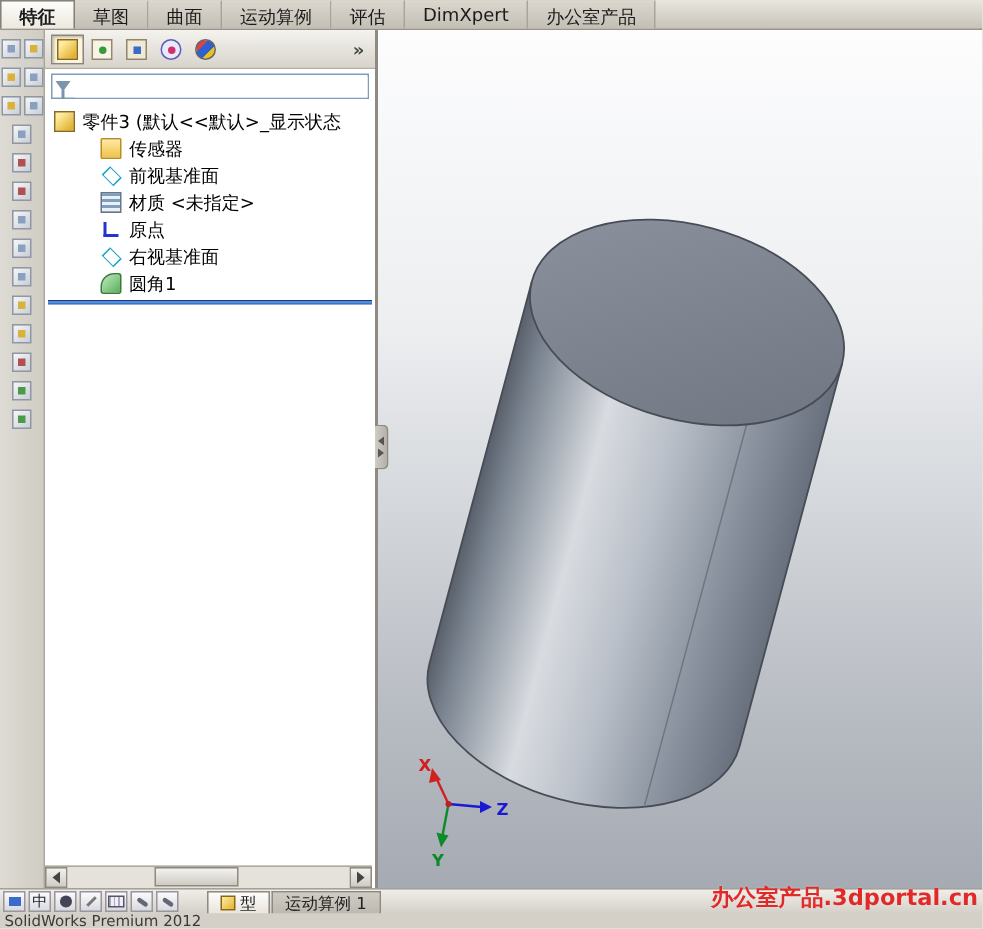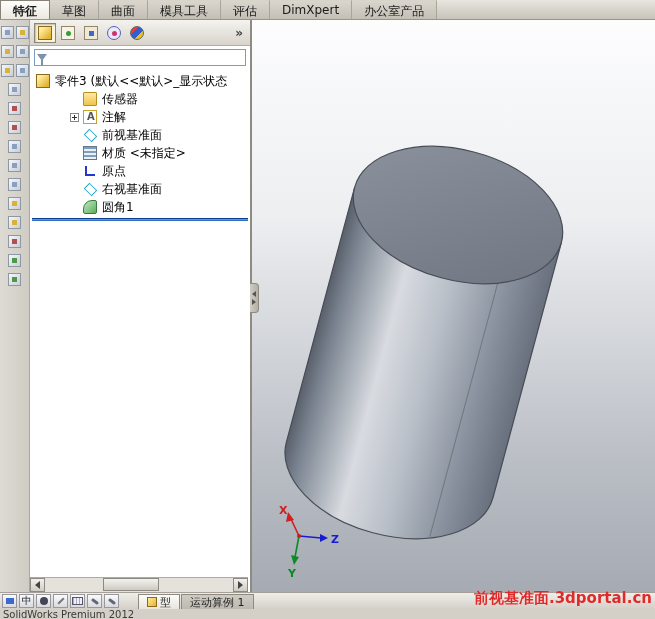--- a/index.html
+++ b/index.html
@@ -49,21 +49,21 @@
   .filter-row { display:flex; align-items:center; padding:3px 4px 3px 4px; }
   .filter-box { flex:1; display:flex; align-items:center; border:1px solid #7f9db9; background:#fff; height:17px; padding-left:2px; }
   .funnel { width:0; height:0; border-left:5px solid transparent; border-right:5px solid transparent;
             border-top:7px solid #7c93ad; position:relative; margin-right:3px; }
   .funnel::after { content:""; position:absolute; left:-1px; top:-1px; width:2px; height:6px; background:#7c93ad; }
   .filter-input { flex:1; border:none; outline:none; height:14px; font-size:11px; font-family:inherit; }
 
   .tree { padding:3px 0 0 0; }
   .trow { display:flex; align-items:center; height:18px; white-space:nowrap; cursor:default; }
   .trow.root { padding-left:6px;align-items:center; }
-  .trow.child { padding-left:40px; }
+  .trow.child { padding-left:24px; }
   .plusbox { width:9px; height:9px; border:1px solid #888; background:#fff; margin-right:4px;
              position:relative; flex:0 0 9px; }
   .plusbox::before { content:""; position:absolute; left:1px; top:3px; width:5px; height:1px; background:#333; }
   .plusbox::after  { content:""; position:absolute; left:3px; top:1px; width:1px; height:5px; background:#333; }
   .plusbox.none { visibility:hidden; }
   .ticon { width:14px; height:14px; display:inline-block; margin-right:5px; position:relative; flex:0 0 14px; }
   .ticon[data-icon="part-icon"] { background:linear-gradient(135deg,#ffec9e 20%,#e2b233 85%); border:1px solid #8a6a1a; }
   .ticon[data-icon="sensors-icon"] { background:linear-gradient(#ffe9a8,#efc34a); border:1px solid #b8901f; border-radius:1px; }
   .ticon[data-icon="annotations-icon"] { background:#fff; border:1px solid #c9a227; }
   .ticon[data-icon="annotations-icon"]::before { content:"A"; position:absolute; left:3px; top:0px; font-size:10px; font-weight:bold; color:#555; }
@@ -129,21 +129,21 @@
 </style>
 </head>
 <body>
 
 <div id="app">
 
   <div class="tabbar">
     <div class="tab active">特征</div>
     <div class="tab">草图</div>
     <div class="tab">曲面</div>
-    <div class="tab">模具工具</div>
+    <div class="tab">运动算例</div>
     <div class="tab">评估</div>
     <div class="tab">DimXpert</div>
     <div class="tab">办公室产品</div>
   </div>
 
   <div class="leftstrip">
     <div class="lt-row">
         <span class="lt-ico"></span>
         <span class="lt-ico c2"></span>
       </div>
@@ -220,25 +220,20 @@
 
     <div class="tree">
       <div class="trow root">
         <span class="ticon" data-icon="part-icon"></span>
         <span class="tlabel">零件3 (默认&lt;&lt;默认&gt;_显示状态</span>
       </div>
       <div class="trow child">
         <span class="plusbox none"></span>
         <span class="ticon" data-icon="sensors-icon"></span>
         <span class="tlabel">传感器</span>
-      </div>
-      <div class="trow child">
-        <span class="plusbox"></span>
-        <span class="ticon" data-icon="annotations-icon"></span>
-        <span class="tlabel">注解</span>
       </div>
       <div class="trow child">
         <span class="plusbox none"></span>
         <span class="ticon" data-icon="plane-icon"></span>
         <span class="tlabel">前视基准面</span>
       </div>
       <div class="trow child">
         <span class="plusbox none"></span>
         <span class="ticon" data-icon="material-icon"></span>
         <span class="tlabel">材质 &lt;未指定&gt;</span>
@@ -329,19 +324,19 @@
       <span class="mtab active">
         <span class="mtab-ico"></span>
         <span>型</span>
       </span>
       <span class="mtab">
         <span>运动算例 1</span>
       </span>
     </div>
   </div>
 
-  <div class="watermark">前视基准面.3dportal.cn</div>
+  <div class="watermark">办公室产品.3dportal.cn</div>
 
   <div class="footer">
     <span>SolidWorks Premium 2012</span>
   </div>
 
 </div>
 
 </body></html>

